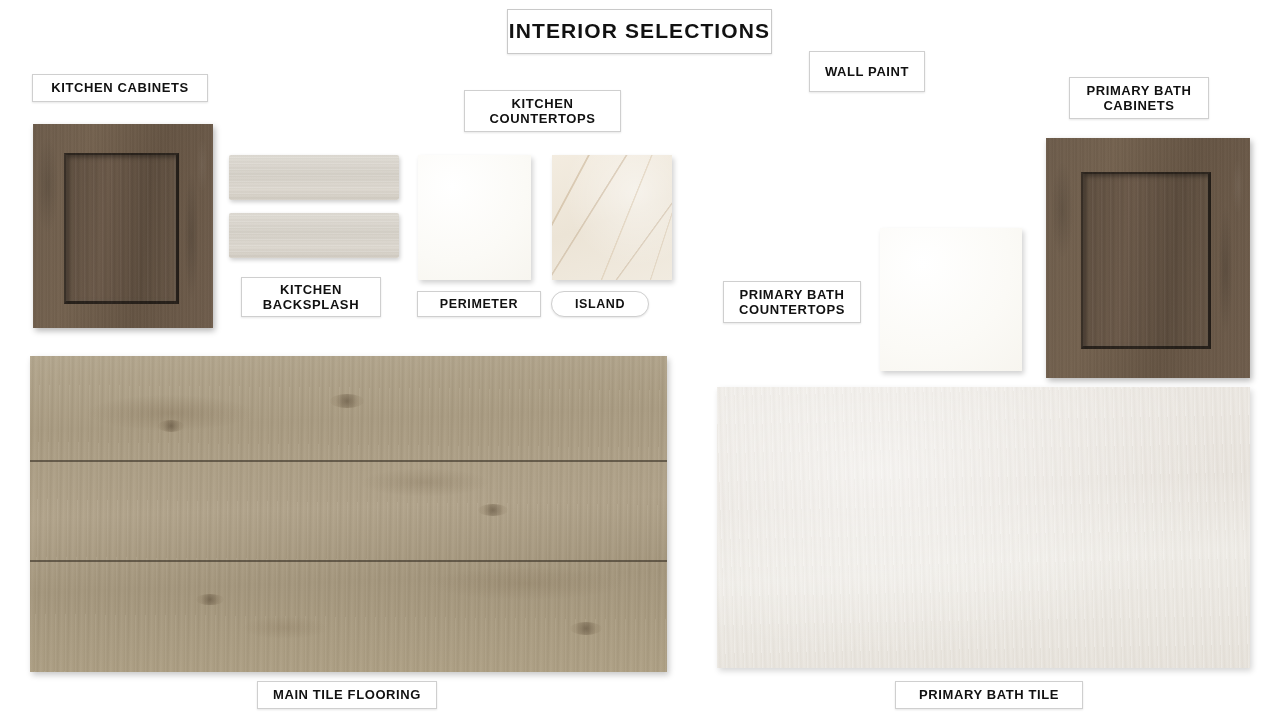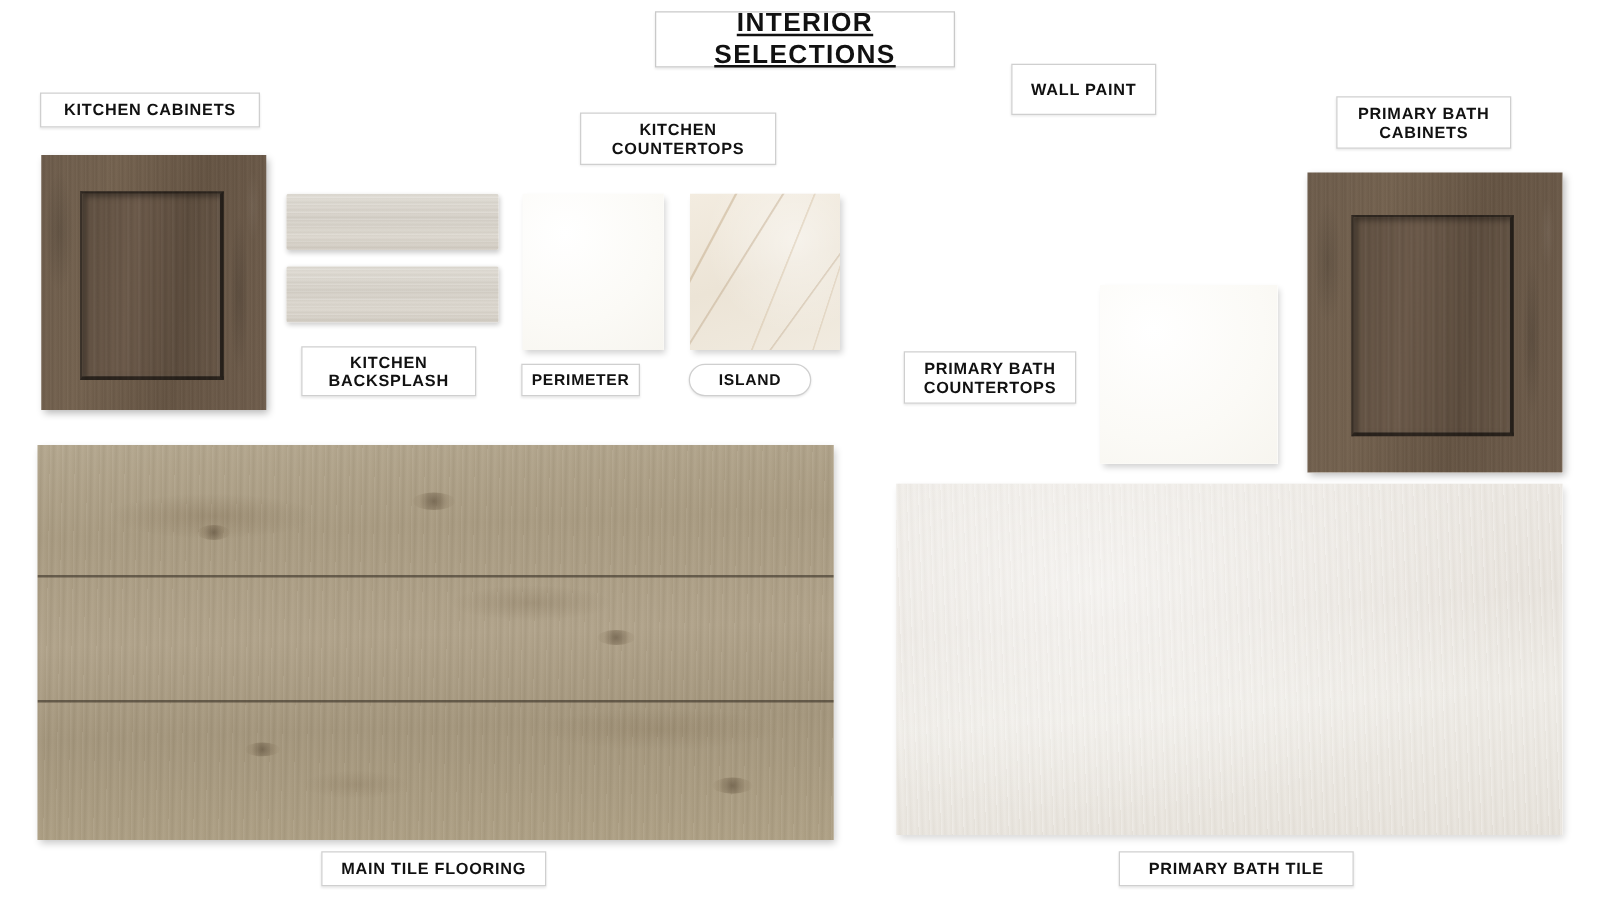--- a/index.html
+++ b/index.html
@@ -188,42 +188,42 @@
       radial-gradient(ellipse at 30% 30%, rgba(255,255,255,0.55), transparent 65%),
       linear-gradient(176deg, #ebe7e1 0%, #e6e1da 38%, #edeae4 62%, #e4dfd7 100%);
     box-shadow: 2px 3px 6px rgba(0,0,0,0.16);
   }
 </style>
 </head>
 <body>
 
 <div id="board">
 
-  <div class="label title" style="left:524px; top:9px; width:240px; height:45px;text-decoration:underline;">INTERIOR SELECTIONS</div>
+  <div class="label title" style="left:507px; top:9px; width:265px; height:45px;">INTERIOR SELECTIONS</div>
 
   <div class="label small" style="left:32px; top:74px; width:176px; height:28px;">KITCHEN CABINETS</div>
 
   <div class="cabinet" style="left:33px; top:124px; width:180px; height:204px;">
     <div class="grain-a"></div>
     <div class="panel"></div>
   </div>
 
   <div class="swatch subway" style="left:229px; top:155px; width:170px; height:45px;"></div>
 
   <div class="swatch subway" style="left:229px; top:213px; width:170px; height:45px;"></div>
 
   <div class="label small" style="left:241px; top:277px; width:140px; height:40px;">KITCHEN
 BACKSPLASH</div>
 
   <div class="label small" style="left:464px; top:90px; width:157px; height:42px;">KITCHEN
 COUNTERTOPS</div>
 
   <div class="swatch quartz-white" style="left:418px; top:155px; width:113px; height:125px;"></div>
 
-  <div class="label tiny" style="left:417px; top:291px; width:95px; height:26px;">PERIMETER</div>
+  <div class="label tiny" style="left:417px; top:291px; width:124px; height:26px;">PERIMETER</div>
 
   <div class="swatch marble" style="left:552px; top:155px; width:120px; height:125px;"></div>
 
   <div class="label tiny" style="left:551px; top:291px; width:98px; height:26px;border-radius:13px;">ISLAND</div>
 
   <div class="label small" style="left:809px; top:51px; width:116px; height:41px;">WALL PAINT</div>
 
 
   <div class="label small" style="left:723px; top:281px; width:138px; height:42px;">PRIMARY BATH
 COUNTERTOPS</div>

